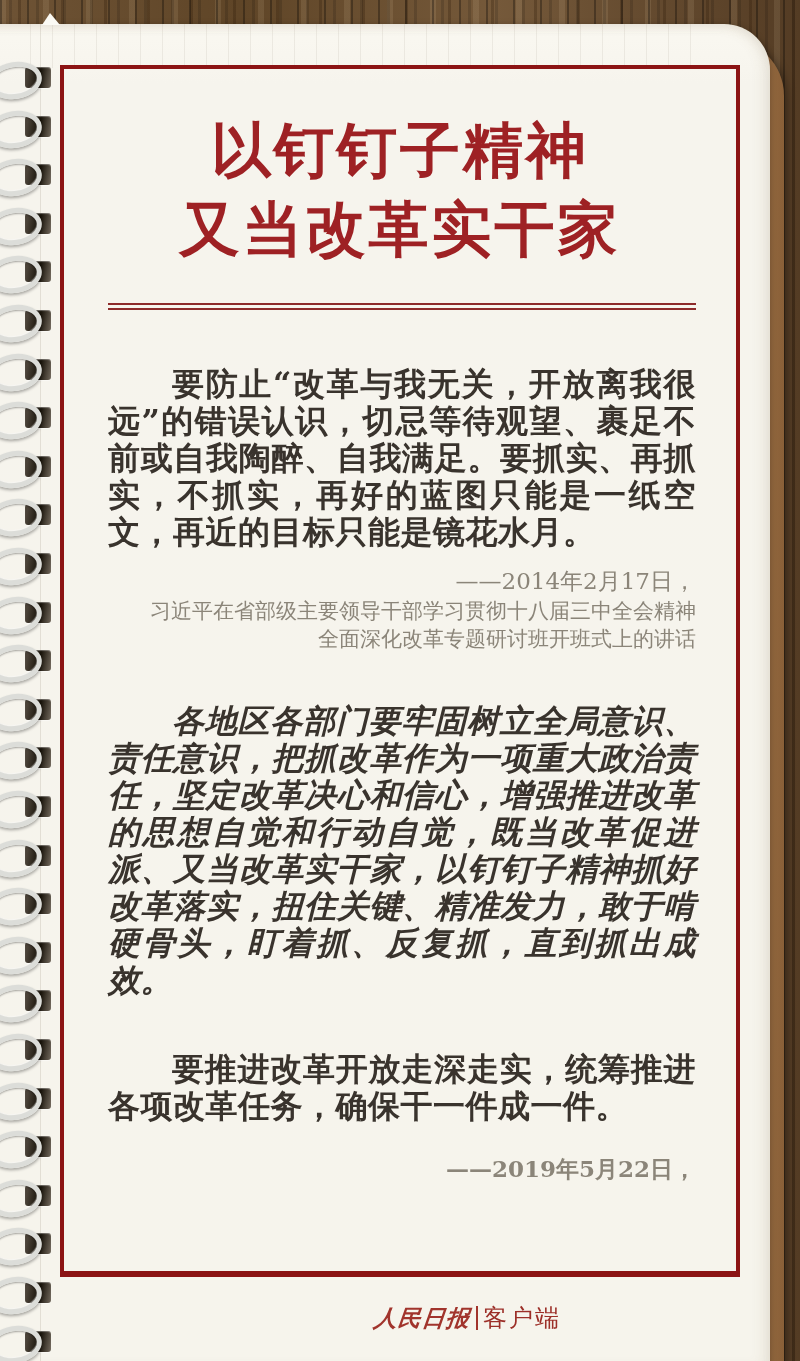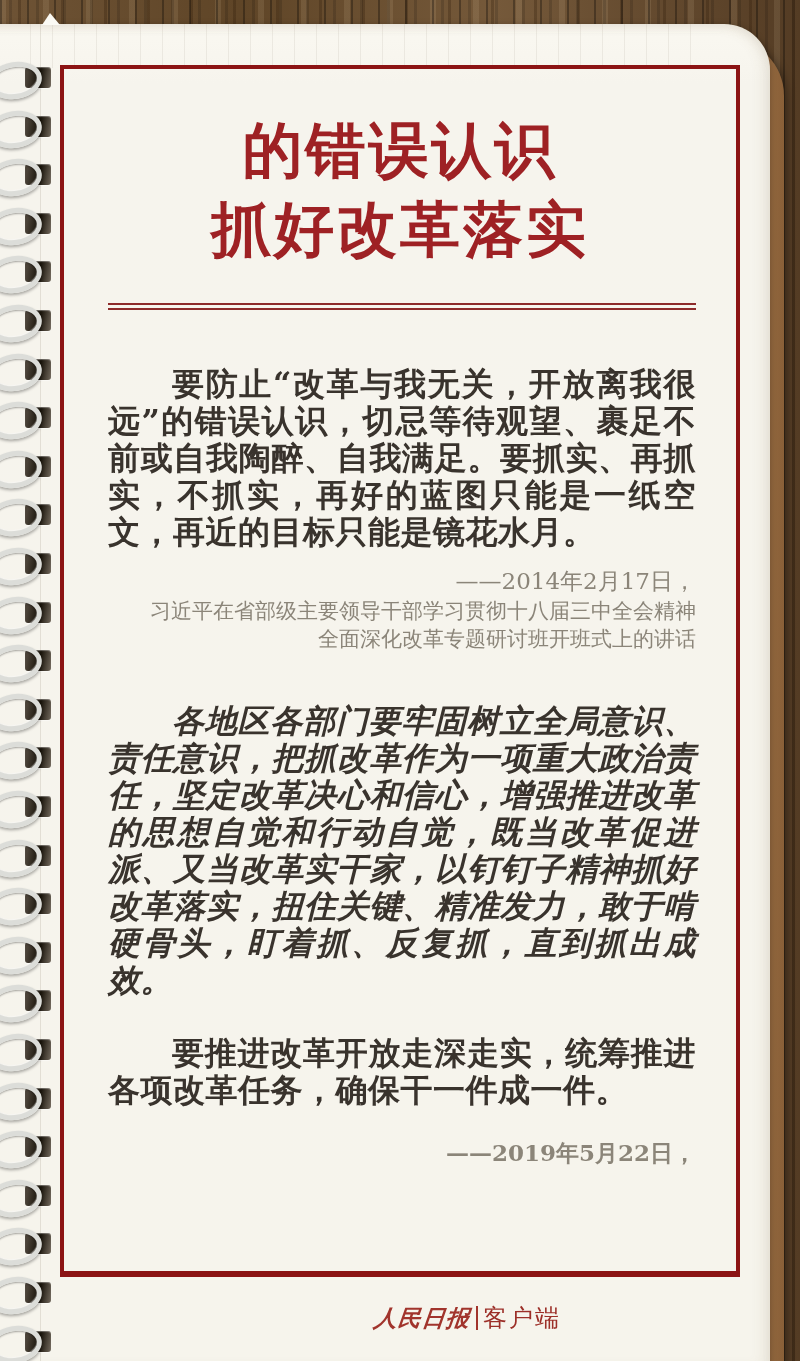--- a/index.html
+++ b/index.html
@@ -66,21 +66,21 @@
   .double-rule{
     margin:34px 40px 0 44px;height:3px;
     border-top:2px solid #8d2a2a;border-bottom:2px solid #8d2a2a;
   }
   .quote{
     margin:56px 40px 0 44px;
     font-size:32px;line-height:37px;font-weight:bold;color:#39332d;
     text-align:justify;text-indent:2em;letter-spacing:.5px;
   }
   .quote.q2{margin-top:50px;font-style:italic;}
-  .quote.q3{margin-top:36px;}
+  .quote.q3{margin-top:52px;}
   .attribution{margin:14px 40px 0 44px;text-align:right;color:#8b8579;}
   .attribution.a2{margin-top:22px;}
   .attribution.a3{margin-top:28px;font-weight:bold;}
   .attr-date{font-size:23px;line-height:32px;}
   .attr-source{font-size:21px;line-height:28px;}
   
   .footer{
     position:absolute;left:374px;top:1302px;height:32px;
     display:flex;align-items:center;
   }
@@ -97,22 +97,22 @@
 </head>
 <body>
 
 <div class="under-stack"></div>
 
 <div class="page">
   <div class="top-perforations"></div>
 
   <div class="frame" style="position:absolute;left:70px;top:41px;">
     <div class="title">
-      <div>的错误认识</div>
-      <div>抓好改革落实</div>
+      <div>以钉钉子精神</div>
+      <div>又当改革实干家</div>
     </div>
 
     <div class="double-rule"></div>
 
     <div class="quote q1">要防止“改革与我无关，开放离我很远”的错误认识，切忌等待观望、裹足不前或自我陶醉、自我满足。要抓实、再抓实，不抓实，再好的蓝图只能是一纸空文，再近的目标只能是镜花水月。</div>
     <div class="attribution a1">
       <div class="attr-date">——2014年2月17日，</div>
       <div class="attr-source">习近平在省部级主要领导干部学习贯彻十八届三中全会精神</div>
       <div class="attr-source">全面深化改革专题研讨班开班式上的讲话</div>
     </div>

